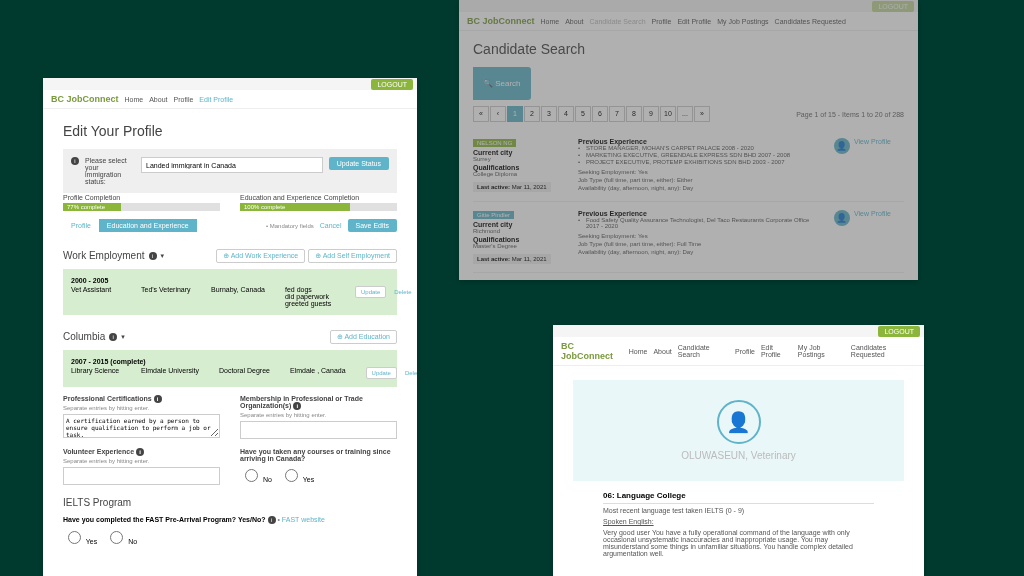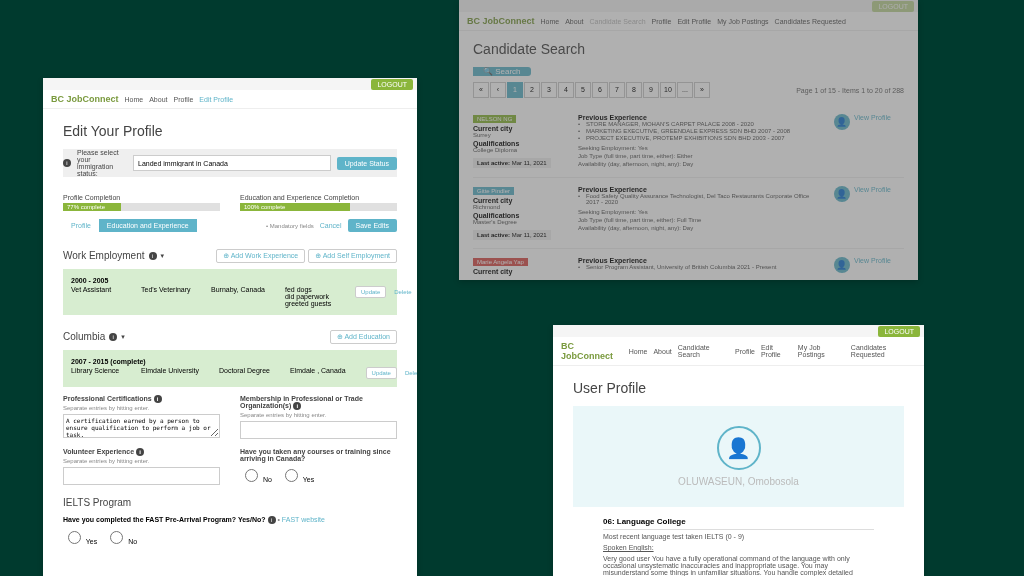--- a/index.html
+++ b/index.html
@@ -5,21 +5,21 @@
 body{margin:0;font-family:Arial,sans-serif;background:#003a2e;font-size:8px;width:1024px;height:576px;position:relative}
 .panel{position:absolute;background:#fff;box-shadow:0 2px 6px rgba(0,0,0,0.2)}
 .topbar{height:12px;background:#f5f5f5;display:flex;align-items:center;padding:0 4px;justify-content:space-between}
 .nav{display:flex;gap:6px;align-items:center;padding:4px 8px;border-bottom:1px solid #eee}
 .logo{color:#7a9a3e;font-weight:bold;font-size:9px}
 .nav a{color:#555;font-size:7px}
 .nav a.active{color:#5fb4c9}
 .btn-logout{background:#8bb63b;color:#fff;font-size:7px;padding:2px 6px;border-radius:2px}
 .content{padding:14px 20px}
 h1{font-size:14px;color:#444;font-weight:normal;margin:0 0 10px 0;font-family:'Trebuchet MS',sans-serif}
-.status-bar{background:#efefef;padding:0;font-size:7px;color:#444;display:flex;align-items:center;gap:6px;margin-bottom:17px}
+.status-bar{background:#efefef;padding:8px;font-size:7px;color:#444;display:flex;align-items:flex-start;gap:6px;margin-bottom:1px}
 .status-bar input{flex:1;height:14px;border:1px solid #ccc;font-size:7px;padding:0 4px}
 .btn{background:#5fb4c9;color:#fff;border:none;padding:3px 8px;font-size:7px;border-radius:2px;cursor:pointer}
 .btn-outline{background:#fff;border:1px solid #ccc;color:#5fb4c9;padding:2px 6px;font-size:7px;border-radius:2px;cursor:pointer}
 .prog-row{display:flex;gap:20px;margin-bottom:8px}
 .prog-col{flex:1}
 .prog-label{font-size:7px;color:#444;margin-bottom:2px}
 .prog-bar{height:8px;background:#e0e0e0;position:relative}
 .prog-fill{height:100%;background:#8bb63b;position:absolute;left:0;top:0}
 .prog-text{position:absolute;font-size:6px;color:#fff;left:4px;top:1px}
 .tabs{display:flex;justify-content:space-between;align-items:center;margin-bottom:10px}
@@ -36,21 +36,21 @@
 .btn-del{color:#5fb4c9;background:none;border:none;font-size:6px;cursor:pointer}
 .two-col{display:flex;gap:20px}
 .col{flex:1}
 .field-label{font-size:7px;font-weight:bold;color:#444;margin-bottom:2px}
 .field-sub{font-size:6px;color:#888;margin-bottom:3px}
 .field-input{width:100%;height:18px;border:1px solid #ccc;box-sizing:border-box}
 .radio-row{display:flex;gap:8px;font-size:7px;margin-top:4px}
 .link{color:#5fb4c9;font-size:7px}
 .search-wrap{display:flex;gap:0;margin-bottom:6px}
 .search-inp{flex:1;height:18px;border:1px solid #ccc;padding:0 6px;font-size:8px}
-.search-btn{background:#5fb4c9;color:#fff;border:none;padding:0 10px;font-size:8px;cursor:pointer;border-radius:0 3px 3px 0}
+.search-btn{background:#5fb4c9;color:#fff;border:none;padding:12px 10px;font-size:8px;cursor:pointer;border-radius:0 3px 3px 0}
 .pager{display:flex;justify-content:space-between;align-items:center;margin-bottom:8px}
 .pages{display:flex;gap:1px}
 .pg{width:14px;height:14px;border:1px solid #ccc;font-size:7px;text-align:center;line-height:14px;background:#fff}
 .pg.active{background:#5fb4c9;color:#fff;border-color:#5fb4c9}
 .pg-info{font-size:7px;color:#666}
 .result{border-bottom:1px solid #eee;padding:8px 0;display:flex;gap:10px}
 .result-left{flex:0 0 95px}
 .result-mid{flex:1}
 .result-right{flex:0 0 70px;display:flex;align-items:flex-start;gap:4px}
 .badge{background:#8bb63b;color:#fff;font-size:6px;padding:1px 4px;display:inline-block;margin-bottom:2px}
@@ -313,24 +313,23 @@
     <span class="logo">BC JobConnect</span>
     <a>Home</a>
     <a>About</a>
     <a>Candidate Search</a>
     <a>Profile</a>
     <a>Edit Profile</a>
     <a>My Job Postings</a>
     <a>Candidates Requested</a>
   </div>
   <div class="content">
-    <h1>User Profile</h1>
     <div class="profile-hero">
       <div class="avatar">👤</div>
-      <div class="profile-name">OLUWASEUN, Omobosola</div>
+      <div class="profile-name">OLUWASEUN, Veterinary</div>
     </div>
     <div class="profile-sec">
       <div class="profile-sec-h">06: Language College</div>
       <div class="profile-text">Most recent language test taken IELTS (0 - 9)</div>
       <div class="profile-text" style="text-decoration:underline">Spoken English:</div>
       <div class="profile-text">Very good user You have a fully operational command of the language with only occasional unsystematic inaccuracies and inappropriate usage. You may misunderstand some things in unfamiliar situations. You handle complex detailed argumentation well.</div>
 
     </div>
   </div>
 </div>

